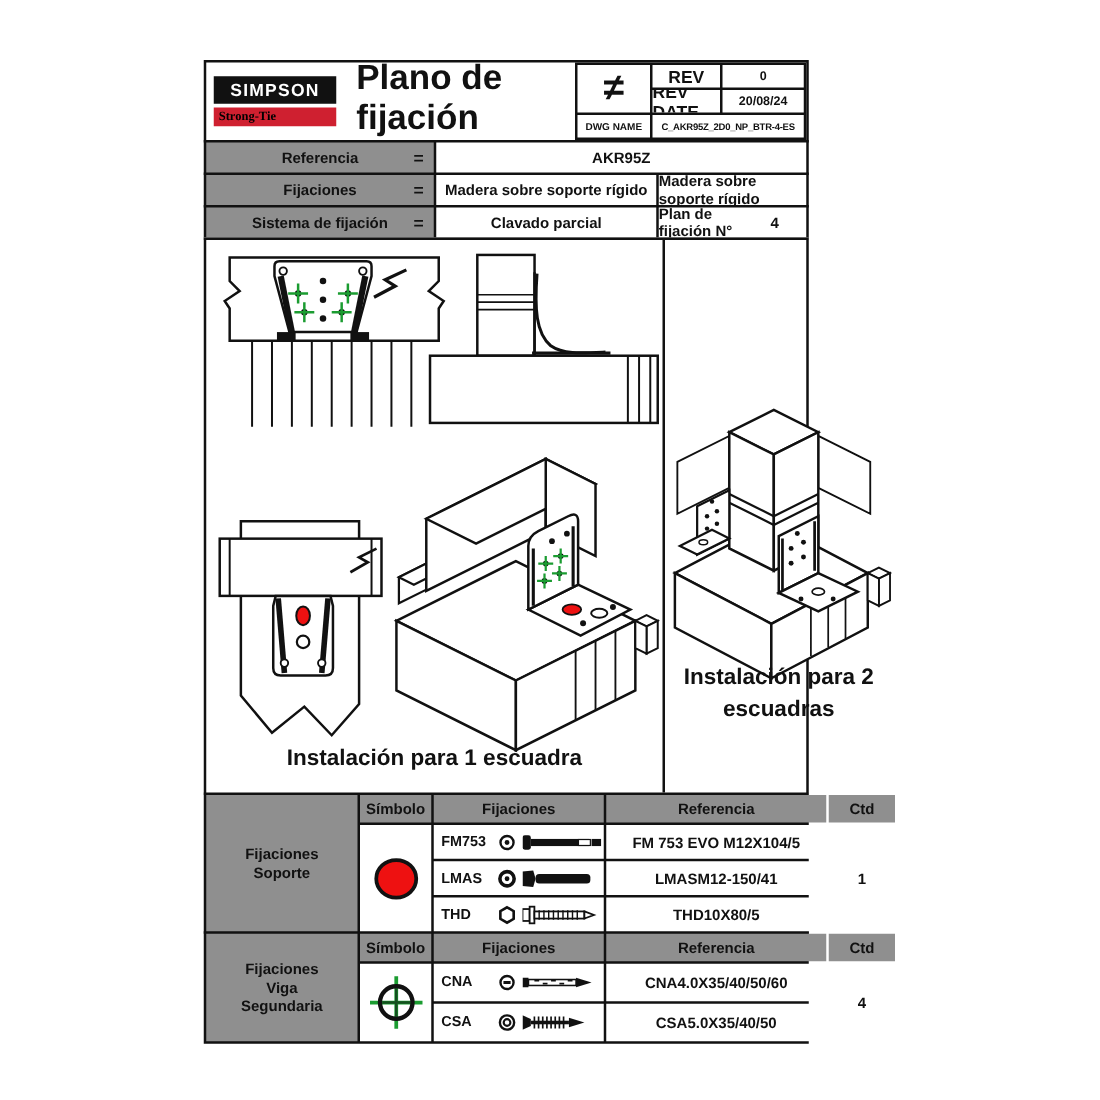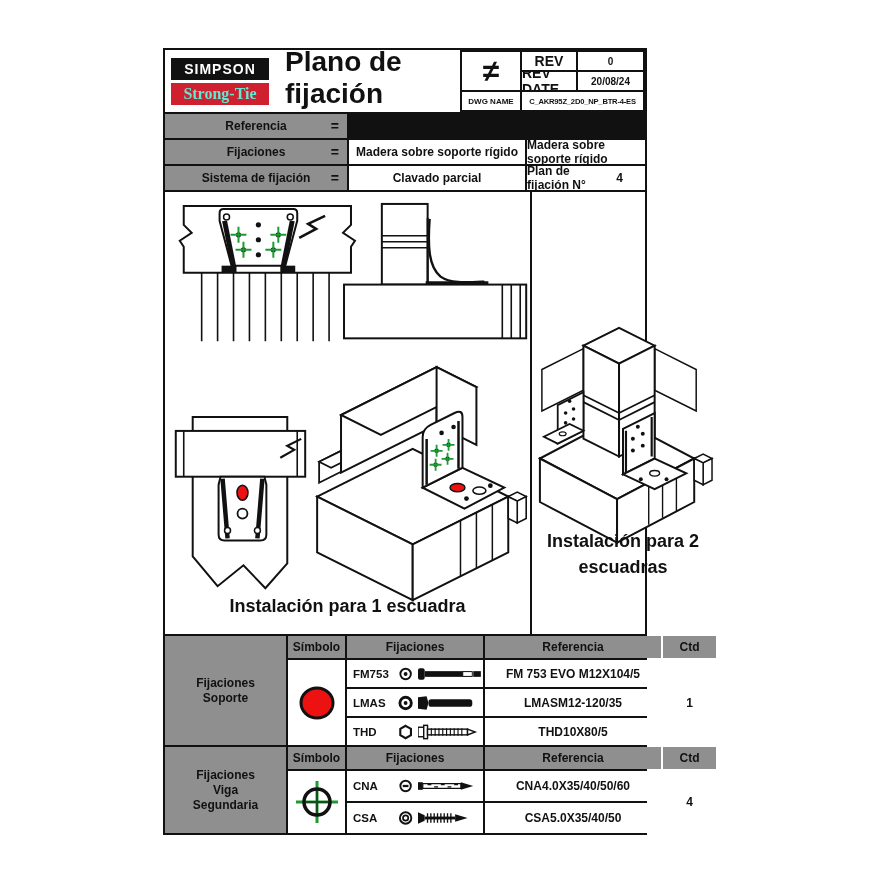--- a/index.html
+++ b/index.html
@@ -5,21 +5,21 @@
   html,body{margin:0;padding:0;background:#fff;}
   .page{position:relative;width:880px;height:880px;background:#fff;overflow:hidden;
         font-family:"Liberation Sans",sans-serif;font-weight:700;color:#111;}
   .doc{position:absolute;left:163px;top:48px;width:484px;}
   .blk{box-sizing:border-box;}
 
   
   .hdr{display:flex;height:66px;border:2px solid #111;background:#fff;}
   .logo-col{width:108px;display:flex;flex-direction:column;justify-content:center;gap:3px;padding:4px 4px 4px 6px;box-sizing:border-box;}
   .logo-top{background:#111;color:#fff;font-size:14px;letter-spacing:1px;padding:3px 6px;text-align:center;}
-  .logo-bot{background:#cf2030;color:#5eead4;font-family:"Liberation Serif",serif;font-size:16px;padding:2px 4px;text-align:center;}
+  .logo-bot{background:#cf2030;color:#000000;font-family:"Liberation Serif",serif;font-size:10px;padding:2px 4px;}
   .title-col{flex:1;display:flex;align-items:center;justify-content:center;}
   .title-col span{font-size:28px;border-bottom:3px solid #111;padding:0 12px 3px;}
   .rev-grid{width:185px;background:#111;display:grid;grid-template-columns:58px 54px 65px;grid-template-rows:18px 18px 18px;gap:2px;padding:2px;box-sizing:border-box;}
   .rev-grid div{background:#fff;display:flex;align-items:center;justify-content:center;overflow:hidden;}
   .ne-cell{grid-row:1/3;font-size:30px;line-height:1;}
   .rev-lbl{font-size:14px;}
   .rev-val{font-size:10px;}
   .dwg-lbl{font-size:8px;}
   .dwg-val{grid-column:2/4;font-size:7.6px;letter-spacing:-0.2px;}
 
@@ -78,20 +78,21 @@
       <div class="dwg-lbl">DWG NAME</div>
       <div class="dwg-val">C_AKR95Z_2D0_NP_BTR-4-ES</div>
     </div>
   </div>
 
   <div class="ref-row r1 blk">
     <div class="ref-lbl">
       <span>Referencia</span>
       <span class="ref-eq">=</span>
     </div>
+    <div>AKR95Z</div>
   </div>
   <div class="ref-row r2 blk">
     <div class="ref-lbl">
       <span>Fijaciones</span>
       <span class="ref-eq">=</span>
     </div>
     <div>Madera sobre soporte rígido</div>
     <div>Madera sobre soporte rígido</div>
   </div>
   <div class="ref-row r2 blk">
@@ -276,21 +277,21 @@
       <span class="code">LMAS</span>
       <svg width="16" height="16" viewBox="0 0 16 16">
         <circle cx="8" cy="8" r="6" fill="#fff" stroke="#111" stroke-width="3"></circle>
             <circle cx="8" cy="8" r="2" fill="#111"></circle>
       </svg>
       <svg width="68" height="16" viewBox="0 0 68 16">
         <polygon points="0,2 9,1 11,8 9,15 0,14" fill="#111"></polygon>
         <rect x="11" y="4" width="46" height="8" rx="3" fill="#111"></rect>
       </svg>
     </div>
-    <div>LMASM12-120/35</div>
+    <div>LMASM12-150/41</div>
 
     <div class="fix-cell" style="grid-column:3">
       <span class="code">THD</span>
       <svg width="16" height="16" viewBox="0 0 16 16">
         <polygon points="8,1.5 13.6,4.75 13.6,11.25 8,14.5 2.4,11.25 2.4,4.75" fill="#fff" stroke="#111" stroke-width="2.2"></polygon>
       </svg>
       <svg width="68" height="16" viewBox="0 0 68 16">
         <rect x="0" y="3" width="6" height="10" fill="#fff" stroke="#111" stroke-width="1.5"></rect>
         <rect x="6" y="1" width="4" height="14" fill="#fff" stroke="#111" stroke-width="1.5"></rect>
         <rect x="10" y="5" width="42" height="6" fill="#fff" stroke="#111" stroke-width="1.5"></rect>

